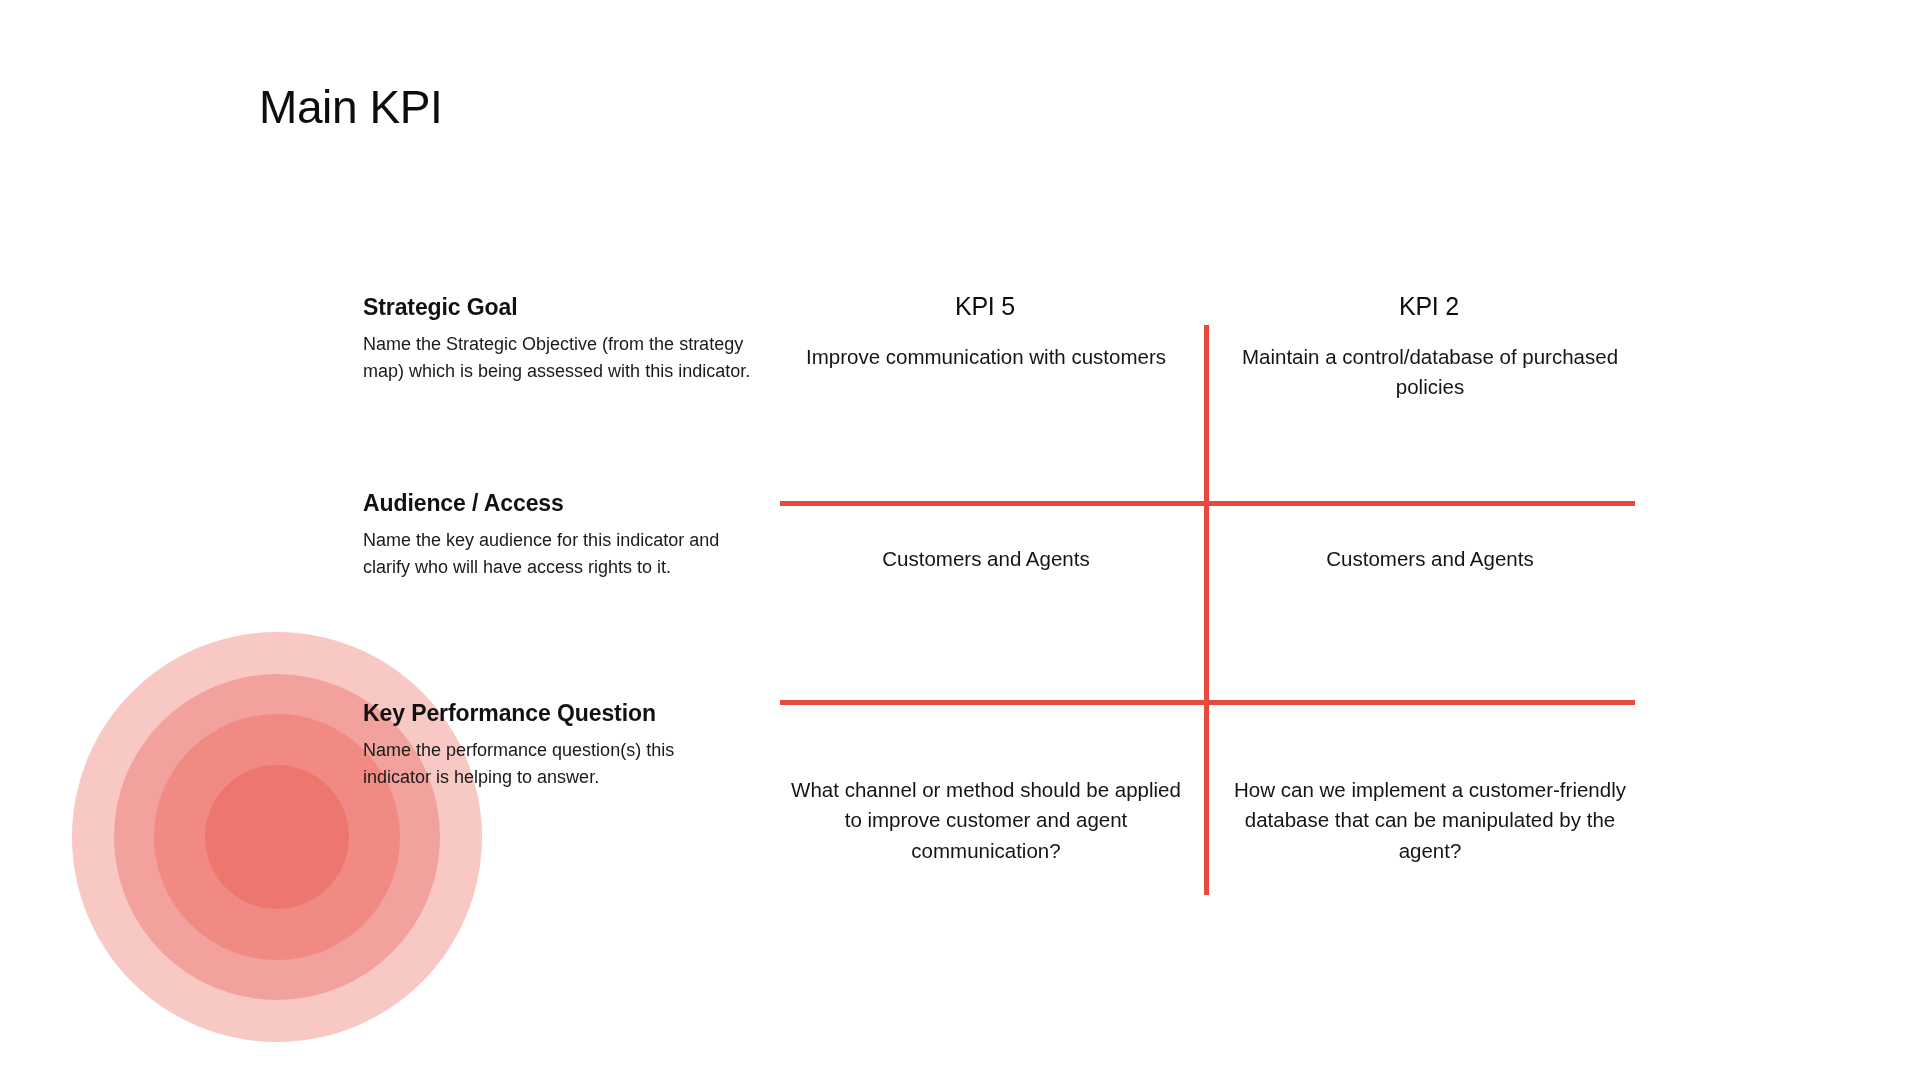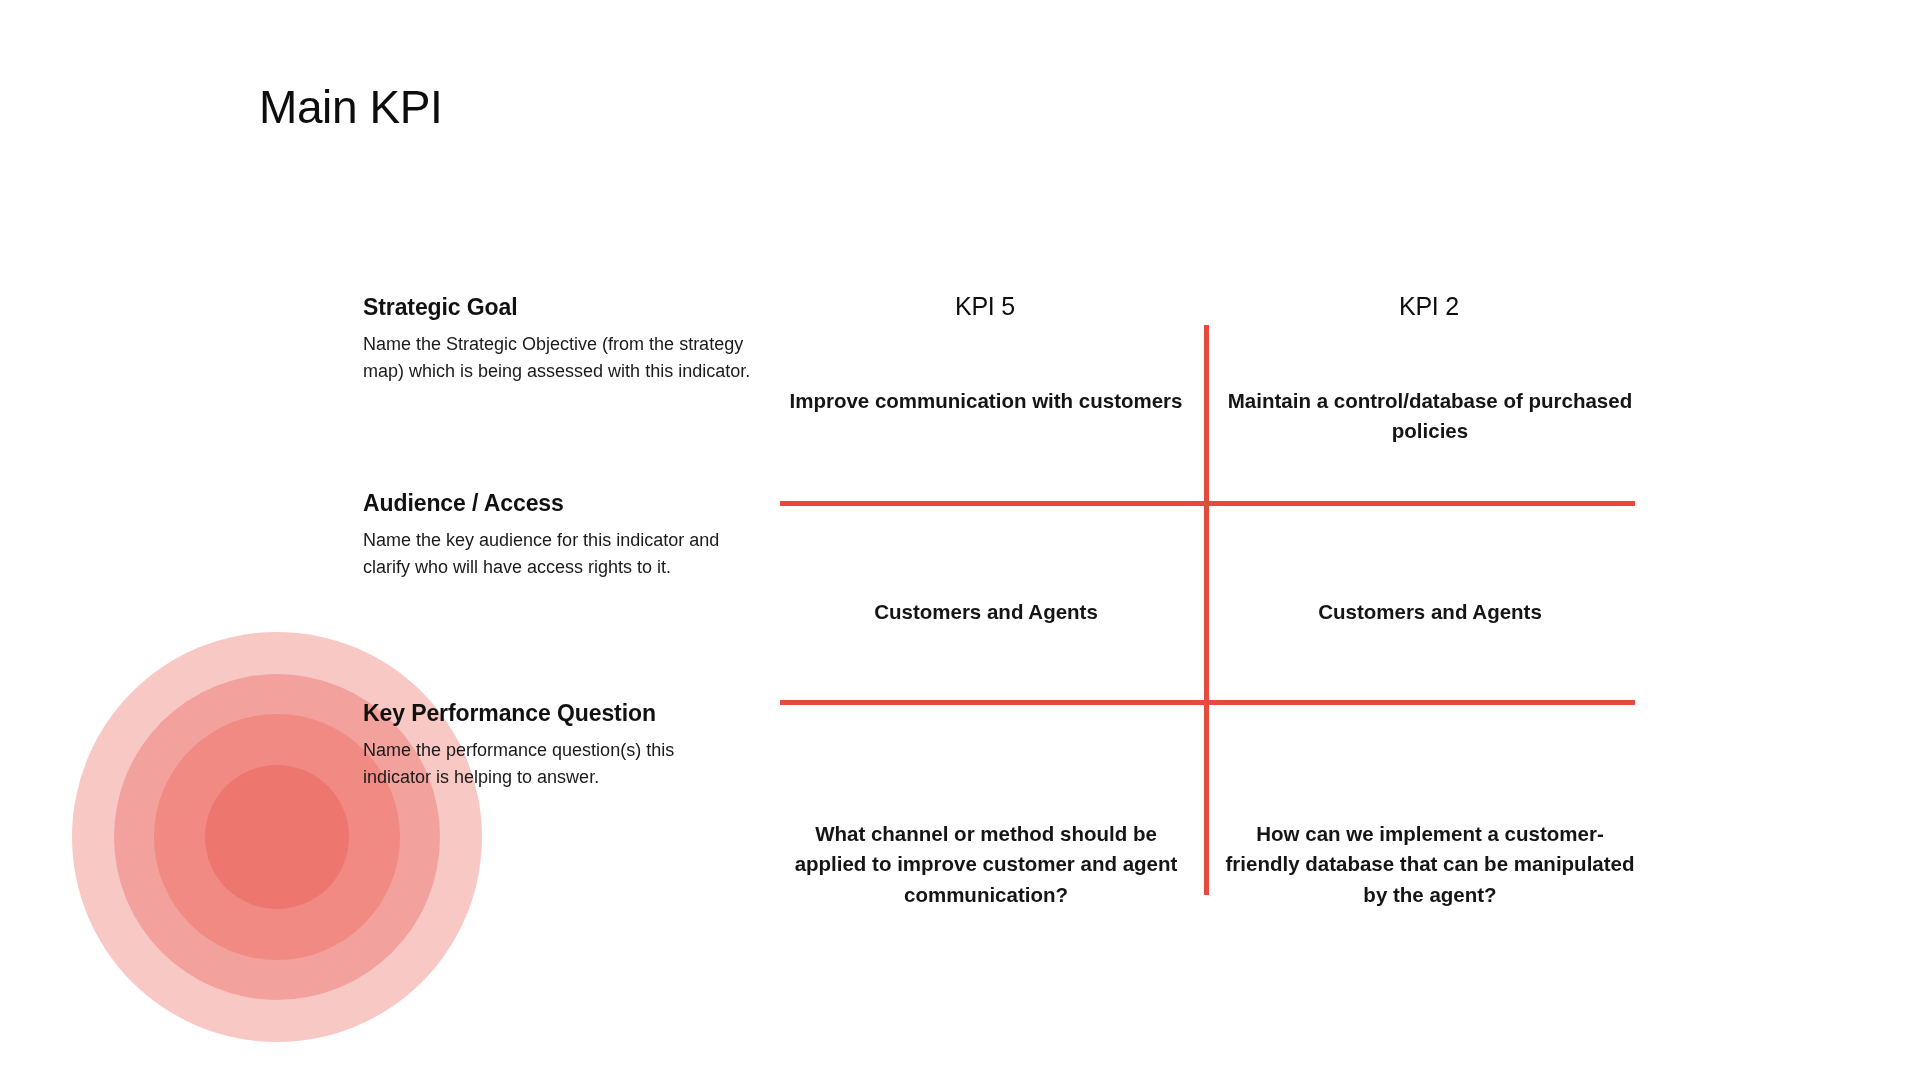--- a/index.html
+++ b/index.html
@@ -122,30 +122,29 @@
     left: 424px;
     top: 45px;
     width: 5px;
     height: 570px;
     background: #E8493F;
   }
 
   .cell {
     position: absolute;
     font-size: 20.5px;
-    font-weight: 700;
+    font-weight: 400;
     color: #151515;
     text-align: center;
     line-height: 1.48;
-    margin-top: 44px;
   }
   .cell-col-0 { left: 0px;   width: 412px; }
   .cell-col-1 { left: 444px; width: 412px; }
   .cell-row-0 { top: 62px;  }
-  .cell-row-1 { top: 273px; }
+  .cell-row-1 { top: 264px; }
   .cell-row-2 { top: 495px; }
 </style>
 </head>
 <body>
 
 <div id="slide">
 
   <div id="rings">
     <div class="ring ring-1"></div>
     <div class="ring ring-2"></div>

